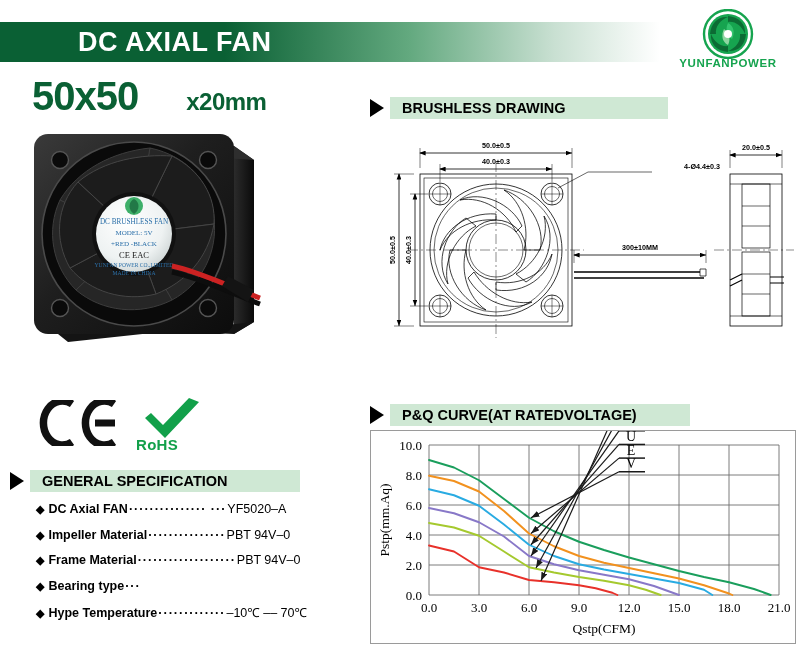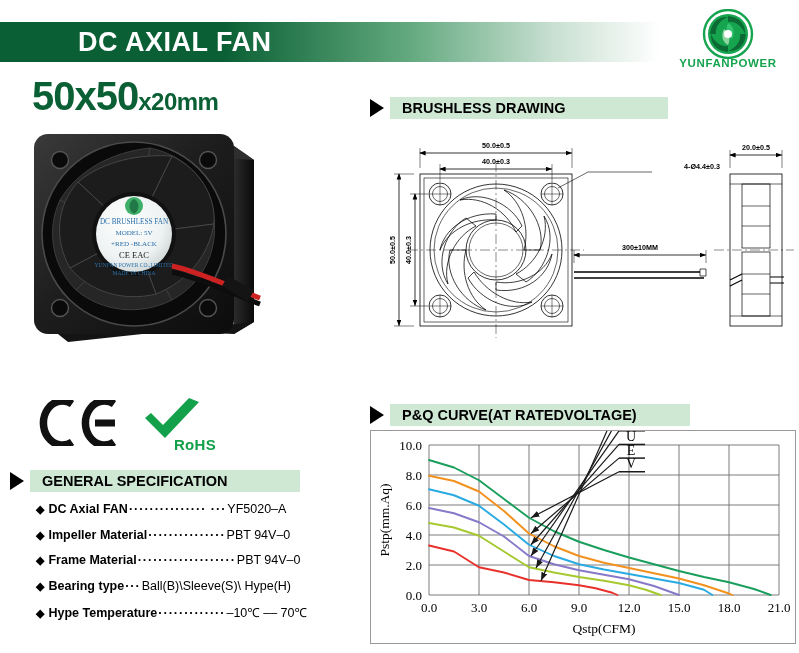--- a/index.html
+++ b/index.html
@@ -18,21 +18,21 @@
   .titlebar .txt{
     position:absolute;left:78px;top:50%;transform:translateY(-50%);
     color:#ffffff;font-size:27px;font-weight:bold;letter-spacing:.5px;
     white-space:nowrap;
   }
   .subtitle{
     position:absolute;left:32px;top:74px;color:#0a6034;
     font-weight:bold;white-space:nowrap;
   }
   .subtitle .big{font-size:40px;letter-spacing:-1px;text-align:right;}
-  .subtitle .small{font-size:24px;letter-spacing:-.5px;}
+  .subtitle .small{font-size:24px;letter-spacing:-.5px;margin-left:48px;}
 
   
   .logo{position:absolute;left:676px;top:9px;width:104px;height:66px;}
   .logo .mark{position:absolute;left:26px;top:0;width:52px;height:50px;}
   .logo .name{
     position:absolute;left:0;top:48px;width:104px;text-align:center;
     color:#16a44f;font-size:11.5px;font-weight:bold;letter-spacing:.6px;
   }
 
   
@@ -59,21 +59,21 @@
   
   .fanwrap{position:absolute;left:22px;top:126px;width:320px;height:245px;}
   .fanwrap svg{display:block;}
 
   
   .certs{position:absolute;left:38px;top:398px;width:180px;height:62px;}
   .ce{position:absolute;left:0;top:2px;}
   .rohs{position:absolute;left:98px;top:0;width:80px;height:58px;}
   .rohs .tick{position:absolute;left:6px;top:0;}
   .rohs .rtxt{
-    position:absolute;left:0;top:38px;width:80px;text-align:right;
+    position:absolute;left:0;top:38px;width:80px;text-align:left;
     color:#12a04a;font-size:15px;font-weight:bold;letter-spacing:.3px;
   }
 
   
   .specs{position:absolute;left:36px;top:502px;width:330px;}
   .spec-row{
     display:flex;align-items:baseline;margin-bottom:11.5px;
     font-size:12.5px;color:#000;white-space:nowrap;font-weight:bold;
   }
   .spec-row .dia{font-size:11px;margin-right:4px;}
@@ -240,21 +240,20 @@
     <div class="spec-row">
       <span class="dia">◆</span>
       <span class="k">Frame Material</span>
       <span class="dots">···················</span>
       <span class="v">PBT 94V–0</span>
     </div>
     <div class="spec-row">
       <span class="dia">◆</span>
       <span class="k">Bearing type</span>
       <span class="dots">···</span>
-      <span class="v">Ball(B)\Sleeve(S)\ Hype(H)</span>
     </div>
     <div class="spec-row">
       <span class="dia">◆</span>
       <span class="k">Hype Temperature</span>
       <span class="dots">·············</span>
       <span class="v">–10℃ –– 70℃</span>
     </div>
   </div>
 
   <div class="sec" id="sec-dim">

